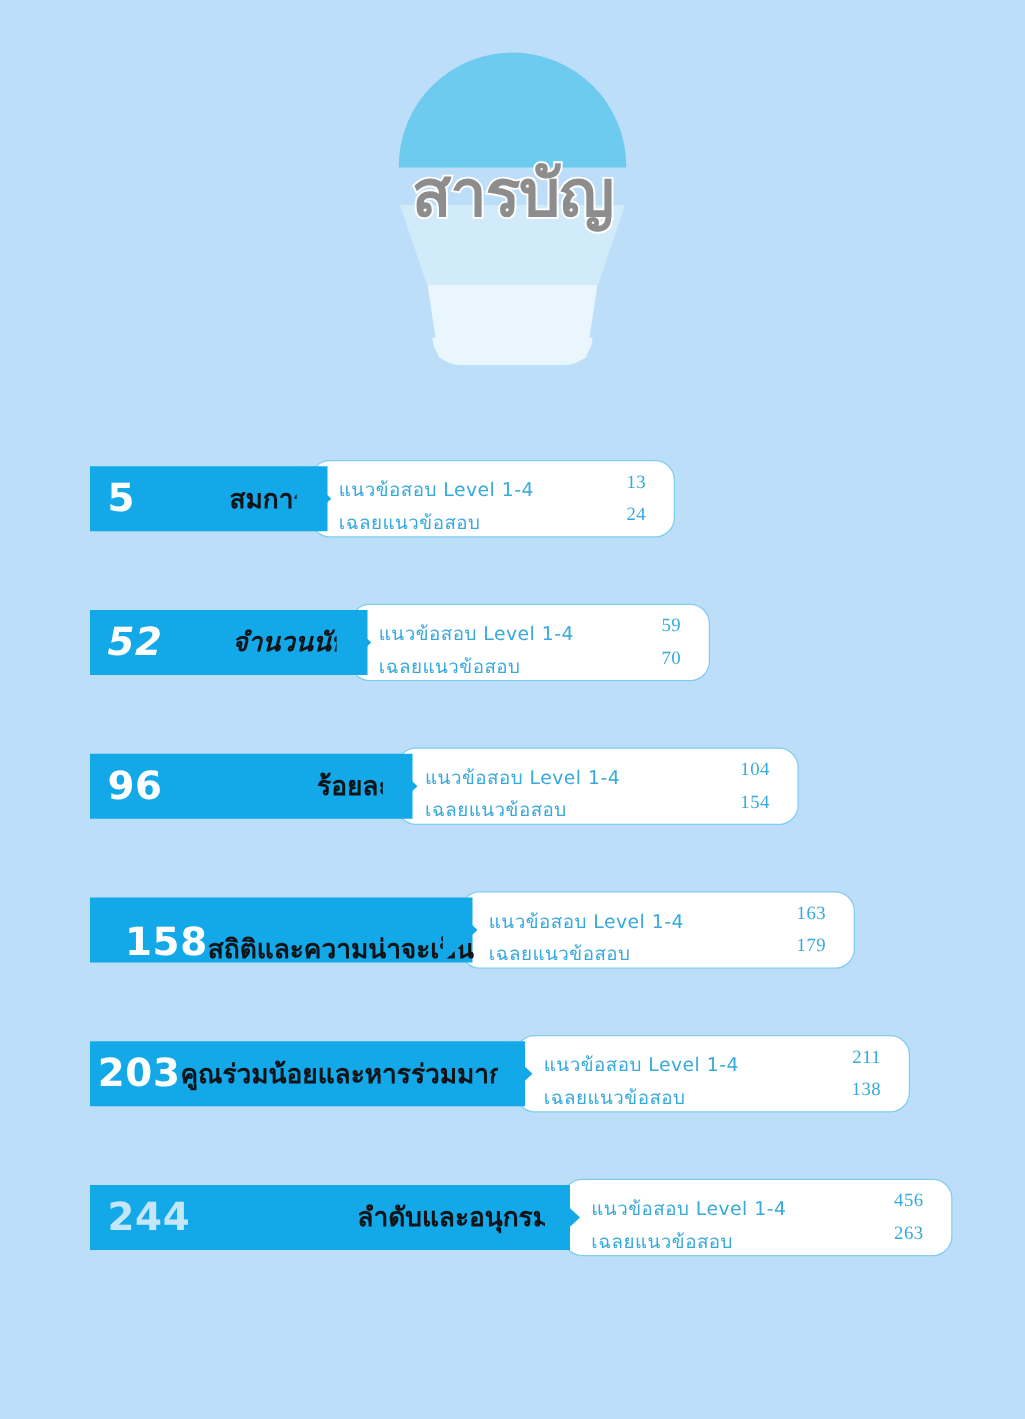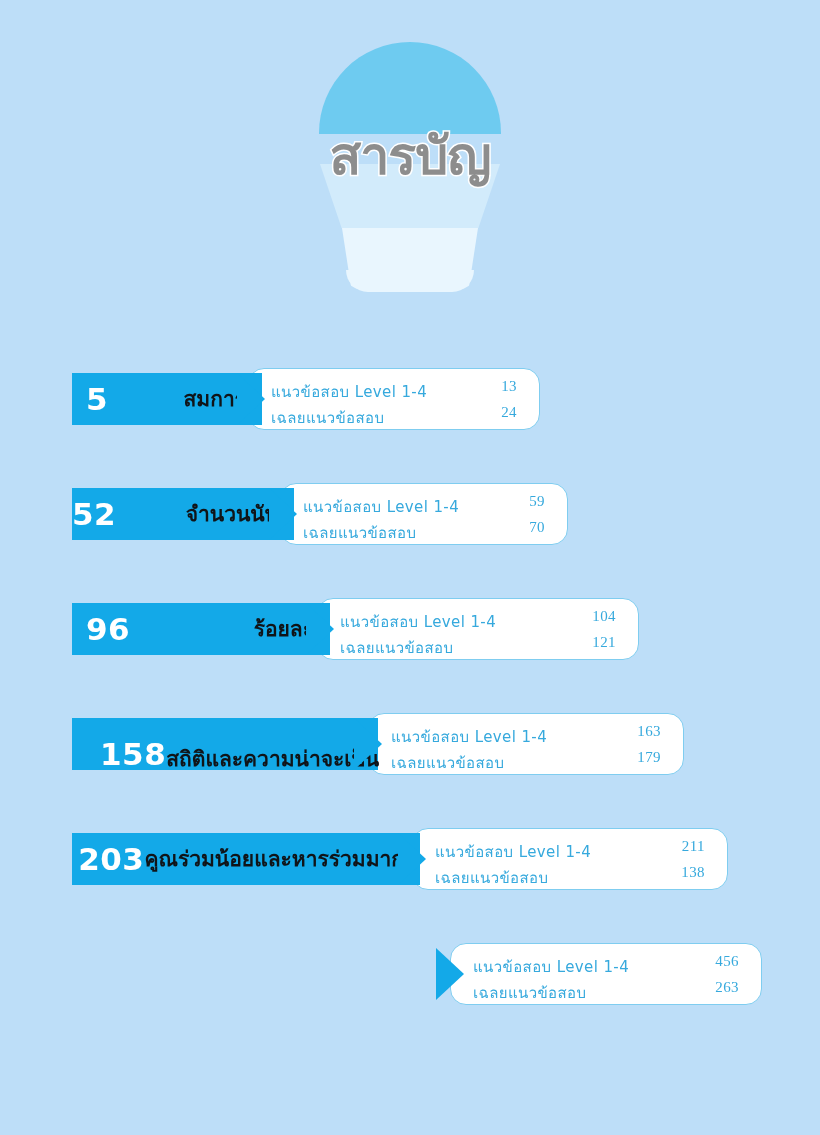--- a/index.html
+++ b/index.html
@@ -187,38 +187,38 @@
             <span class="lbl">แนวข้อสอบ Level 1-4</span>
             <span class="spacer"></span>
             <span class="pg">59</span>
           </div>
           <div class="card-line">
             <span class="lbl">เฉลยแนวข้อสอบ</span>
             <span class="spacer"></span>
             <span class="pg">70</span>
           </div>
         </div>
-        <div class="bar" style="width: 222px; padding-right: 16px;">
+        <div class="bar" style="width: 222px; padding-left: 14px; padding-right: 16px; font-style: italic;">
           <span class="num">52</span>
           <span class="fill"></span>
           <span class="chapter">จำนวนนับ</span>
         </div>
         <div class="arrow" style="left: 269px;"></div>
       </div>
       <div class="row">
         <div class="card" style="left: 317px; width: 322px; padding-left: 22px; padding-right: 22px;">
           <div class="card-line">
             <span class="lbl">แนวข้อสอบ Level 1-4</span>
             <span class="spacer"></span>
             <span class="pg">104</span>
           </div>
           <div class="card-line">
             <span class="lbl">เฉลยแนวข้อสอบ</span>
             <span class="spacer"></span>
-            <span class="pg">121</span>
+            <span class="pg">154</span>
           </div>
         </div>
         <div class="bar" style="width: 258px; padding-left: 14px; padding-right: 16px;">
           <span class="num">96</span>
           <span class="fill"></span>
           <span class="chapter">ร้อยละ</span>
         </div>
         <div class="arrow" style="left: 306px;"></div>
       </div>
       <div class="row">
@@ -267,17 +267,22 @@
             <span class="lbl">แนวข้อสอบ Level 1-4</span>
             <span class="spacer"></span>
             <span class="pg">456</span>
           </div>
           <div class="card-line">
             <span class="lbl">เฉลยแนวข้อสอบ</span>
             <span class="spacer"></span>
             <span class="pg">263</span>
           </div>
         </div>
+        <div class="bar" style="width: 384px; padding-left: 14px; padding-right: 16px;">
+          <span class="num faded">244</span>
+          <span class="fill"></span>
+          <span class="chapter">ลำดับและอนุกรม</span>
+        </div>
         <div class="arrow" style="left: 436px;"></div>
       </div>
     </div>
 
 </div>
 
 </body></html>

